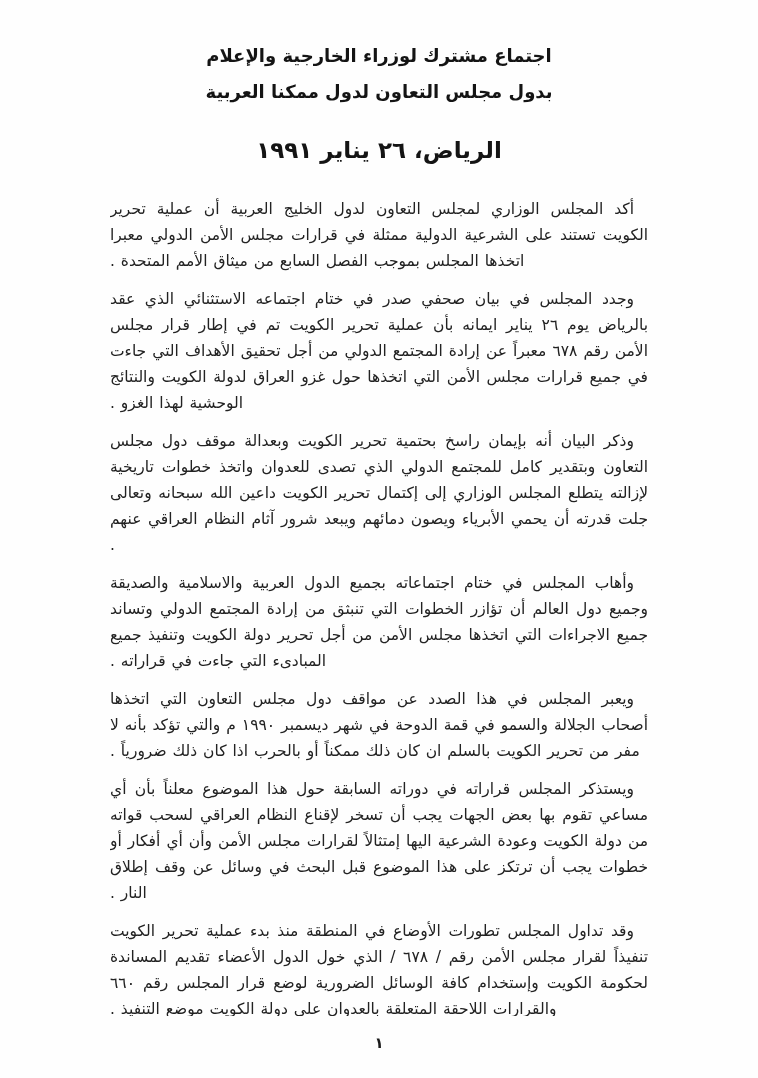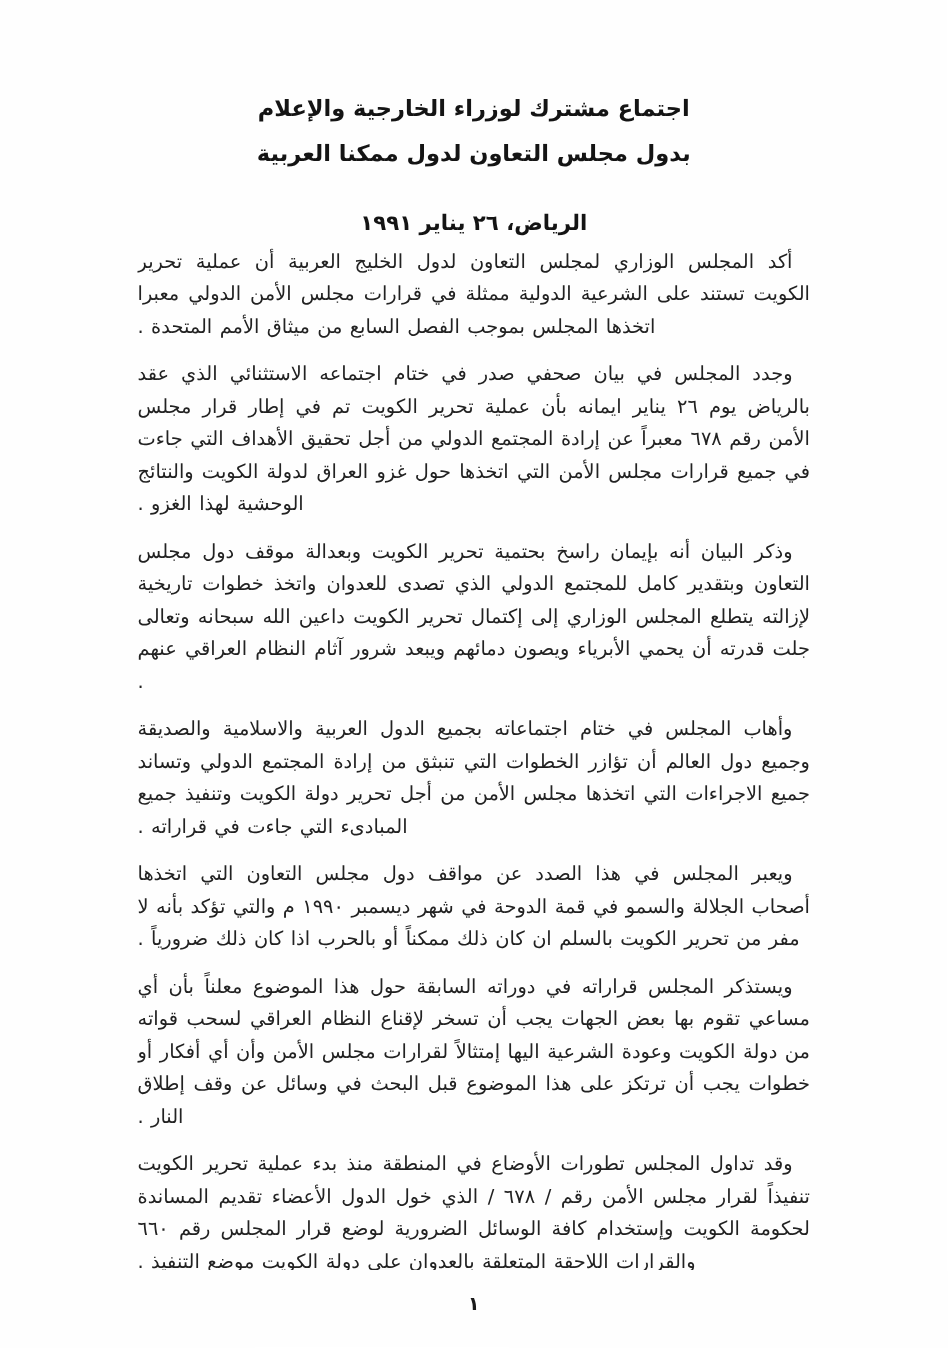--- a/index.html
+++ b/index.html
@@ -12,33 +12,33 @@
     width: 758px;
     height: 1078px;
     background: #fefefe;
     color: #1e1e1e;
     font-family: "DejaVu Sans", sans-serif;
     direction: rtl;
     overflow: hidden;
     box-sizing: border-box;
   }
   .title-block {
-    padding-top: 70px;
+    padding-top: 38px;
     text-align: center;
   }
   .title-line {
     font-size: 18px;
     font-weight: bold;
     line-height: 36px;
     color: #141414;
   }
   .date-line {
     margin-top: 27px;
     text-align: center;
-    font-size: 17px;
+    font-size: 23px;
     font-weight: bold;
     color: #141414;
   }
   .content {
     position: absolute;
     top: 196px;
     right: 110px;
     left: 110px;
     bottom: 62px;
     overflow: hidden;

